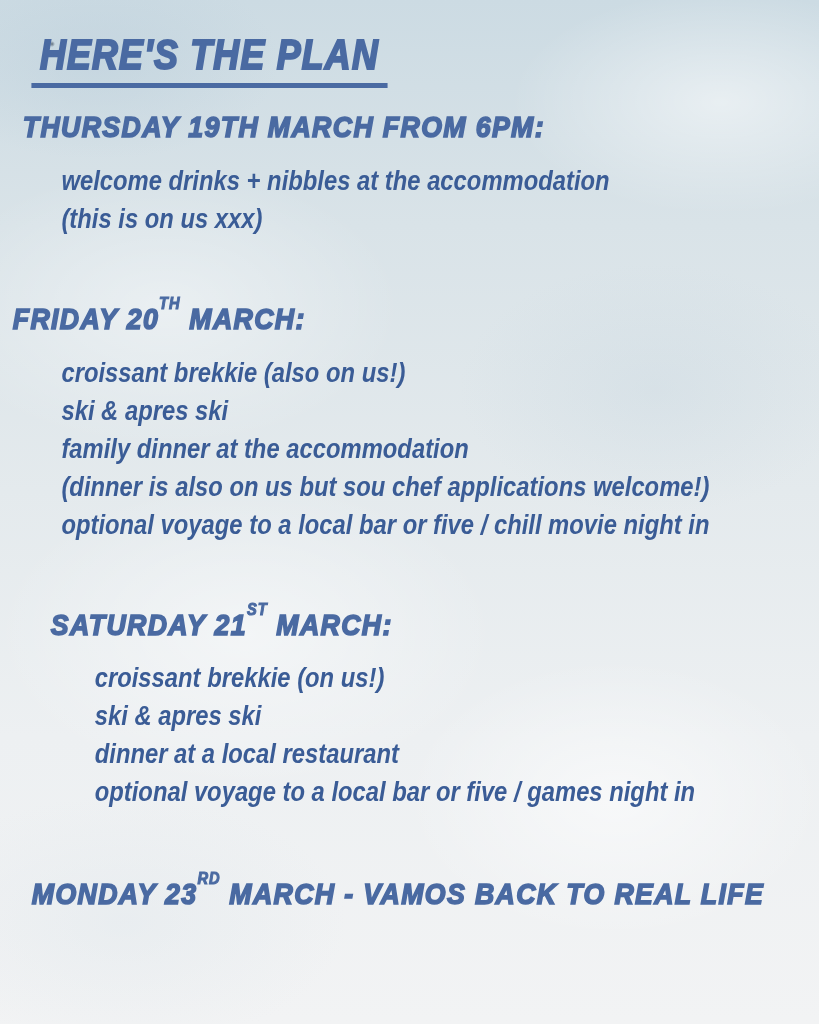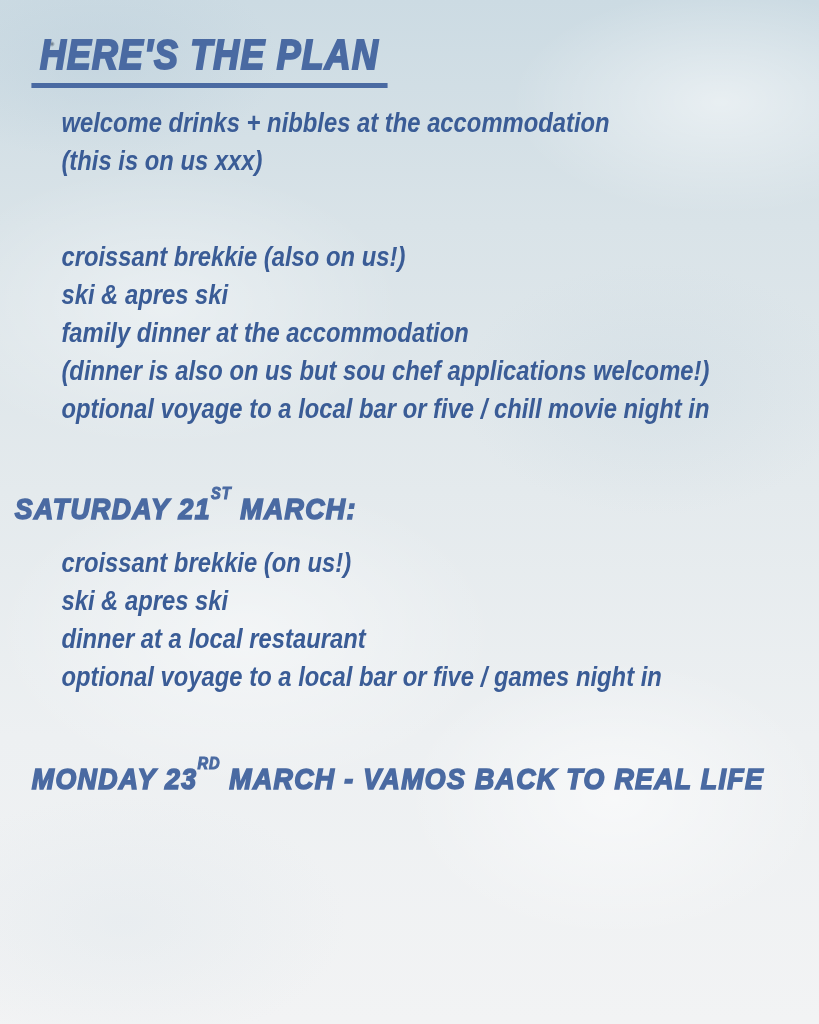--- a/index.html
+++ b/index.html
@@ -59,46 +59,52 @@
     color: #3a5c96;
     line-height: 38px;
     transform: scaleX(.85);
     white-space: nowrap;
     display: block;
   }
   .lines { line-height: 38px; margin-top: 8px; }
   section { margin: 0; }
   .sec-thursday { margin-top: 16px; }
   .sec-friday   { margin-top: 58px; }
-  .sec-saturday { margin-top: 58px; }
+  .sec-saturday { margin-top: 58px; padding-left: 36px; }
   .sec-sunday   { margin-top: 60px; }
   .footer-wrap  { margin-top: 42px; }
   .footer {
     font-size: 29px;
     transform: scaleX(.92);
     line-height: 34px;
   }
 </style>
 </head>
 <body>
 
 <div class="page">
 
   <div class="title-wrap">
     <span class="bubble title">HERE'S THE PLAN</span>
   </div>
 
   <section class="sec-thursday">
+    <div>
+      <span class="bubble day-heading"><span>THURSDAY 19TH MARCH FROM 6PM:</span><sup></sup><span></span></span>
+    </div>
     <div class="lines">
       <span class="line">welcome drinks + nibbles at the accommodation</span>
       <span class="line">(this is on us xxx)</span>
     </div>
   </section>
 
   <section class="sec-friday">
+    <div>
+      <span class="bubble day-heading"><span>FRIDAY 20</span><sup>TH</sup><span> MARCH:</span></span>
+    </div>
     <div class="lines">
       <span class="line">croissant brekkie (also on us!)</span>
       <span class="line">ski &amp; apres ski</span>
       <span class="line">family dinner at the accommodation</span>
       <span class="line">(dinner is also on us but sou chef applications welcome!)</span>
       <span class="line">optional voyage to a local bar or five / chill movie night in</span>
     </div>
   </section>
 
   <section class="sec-saturday">

